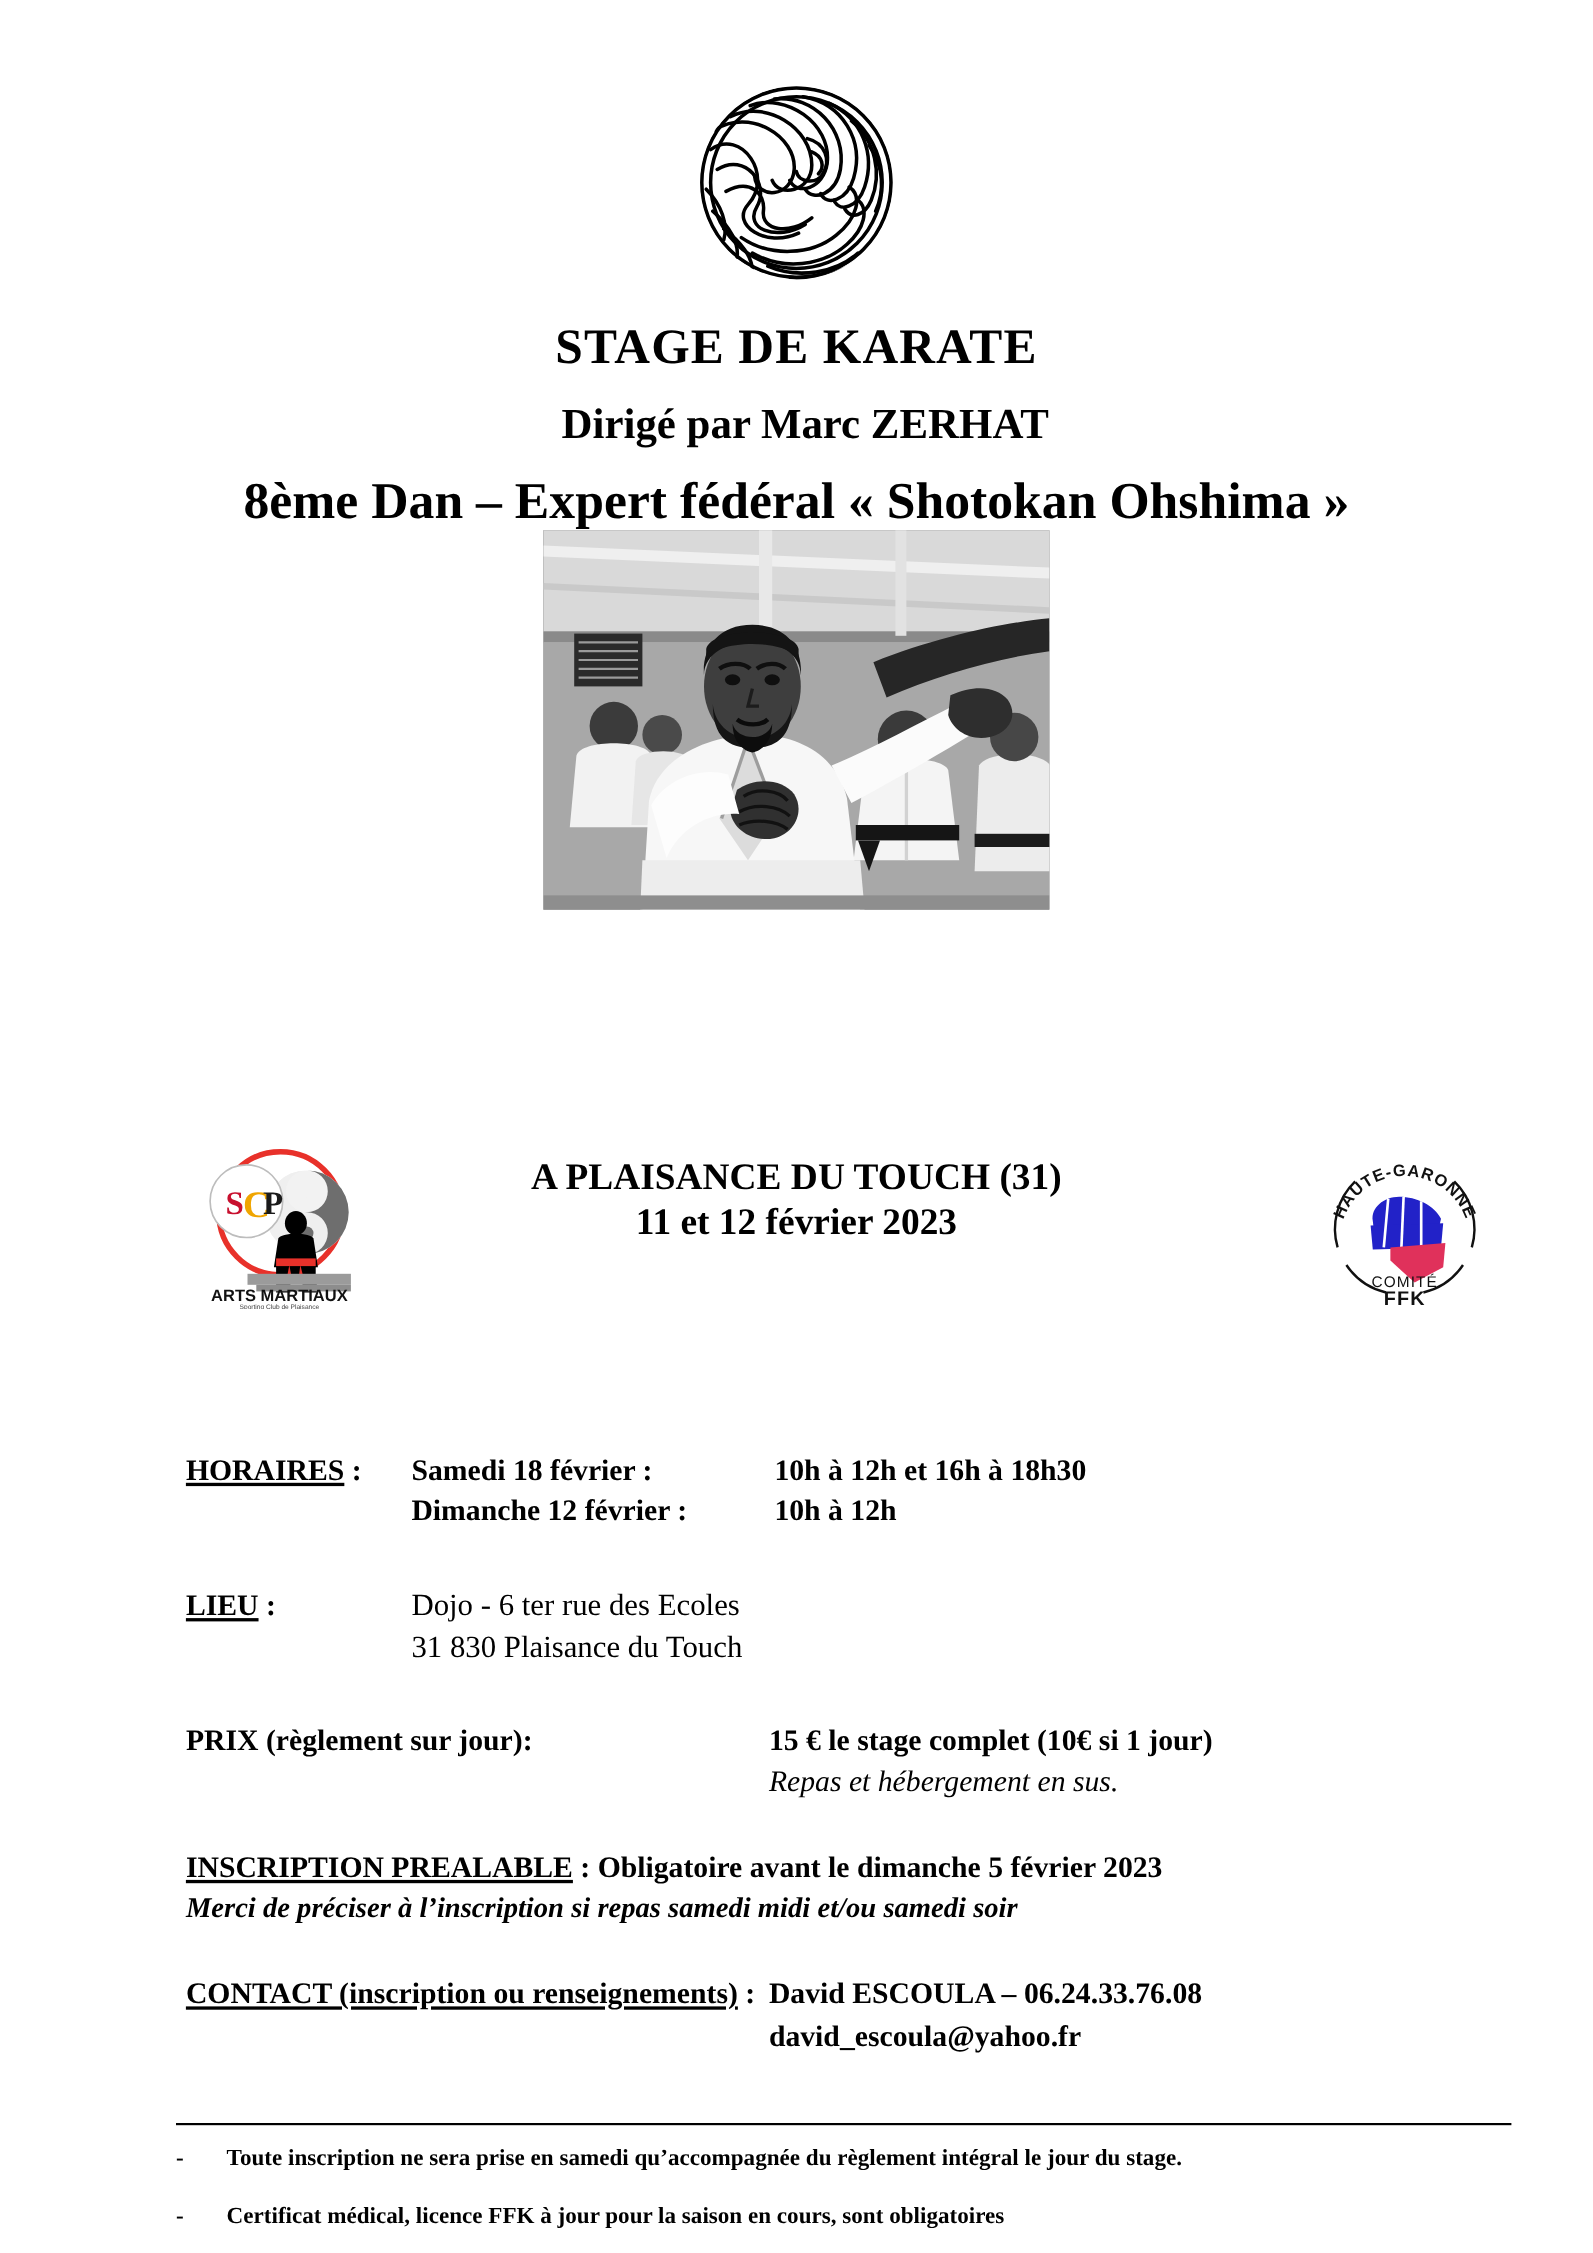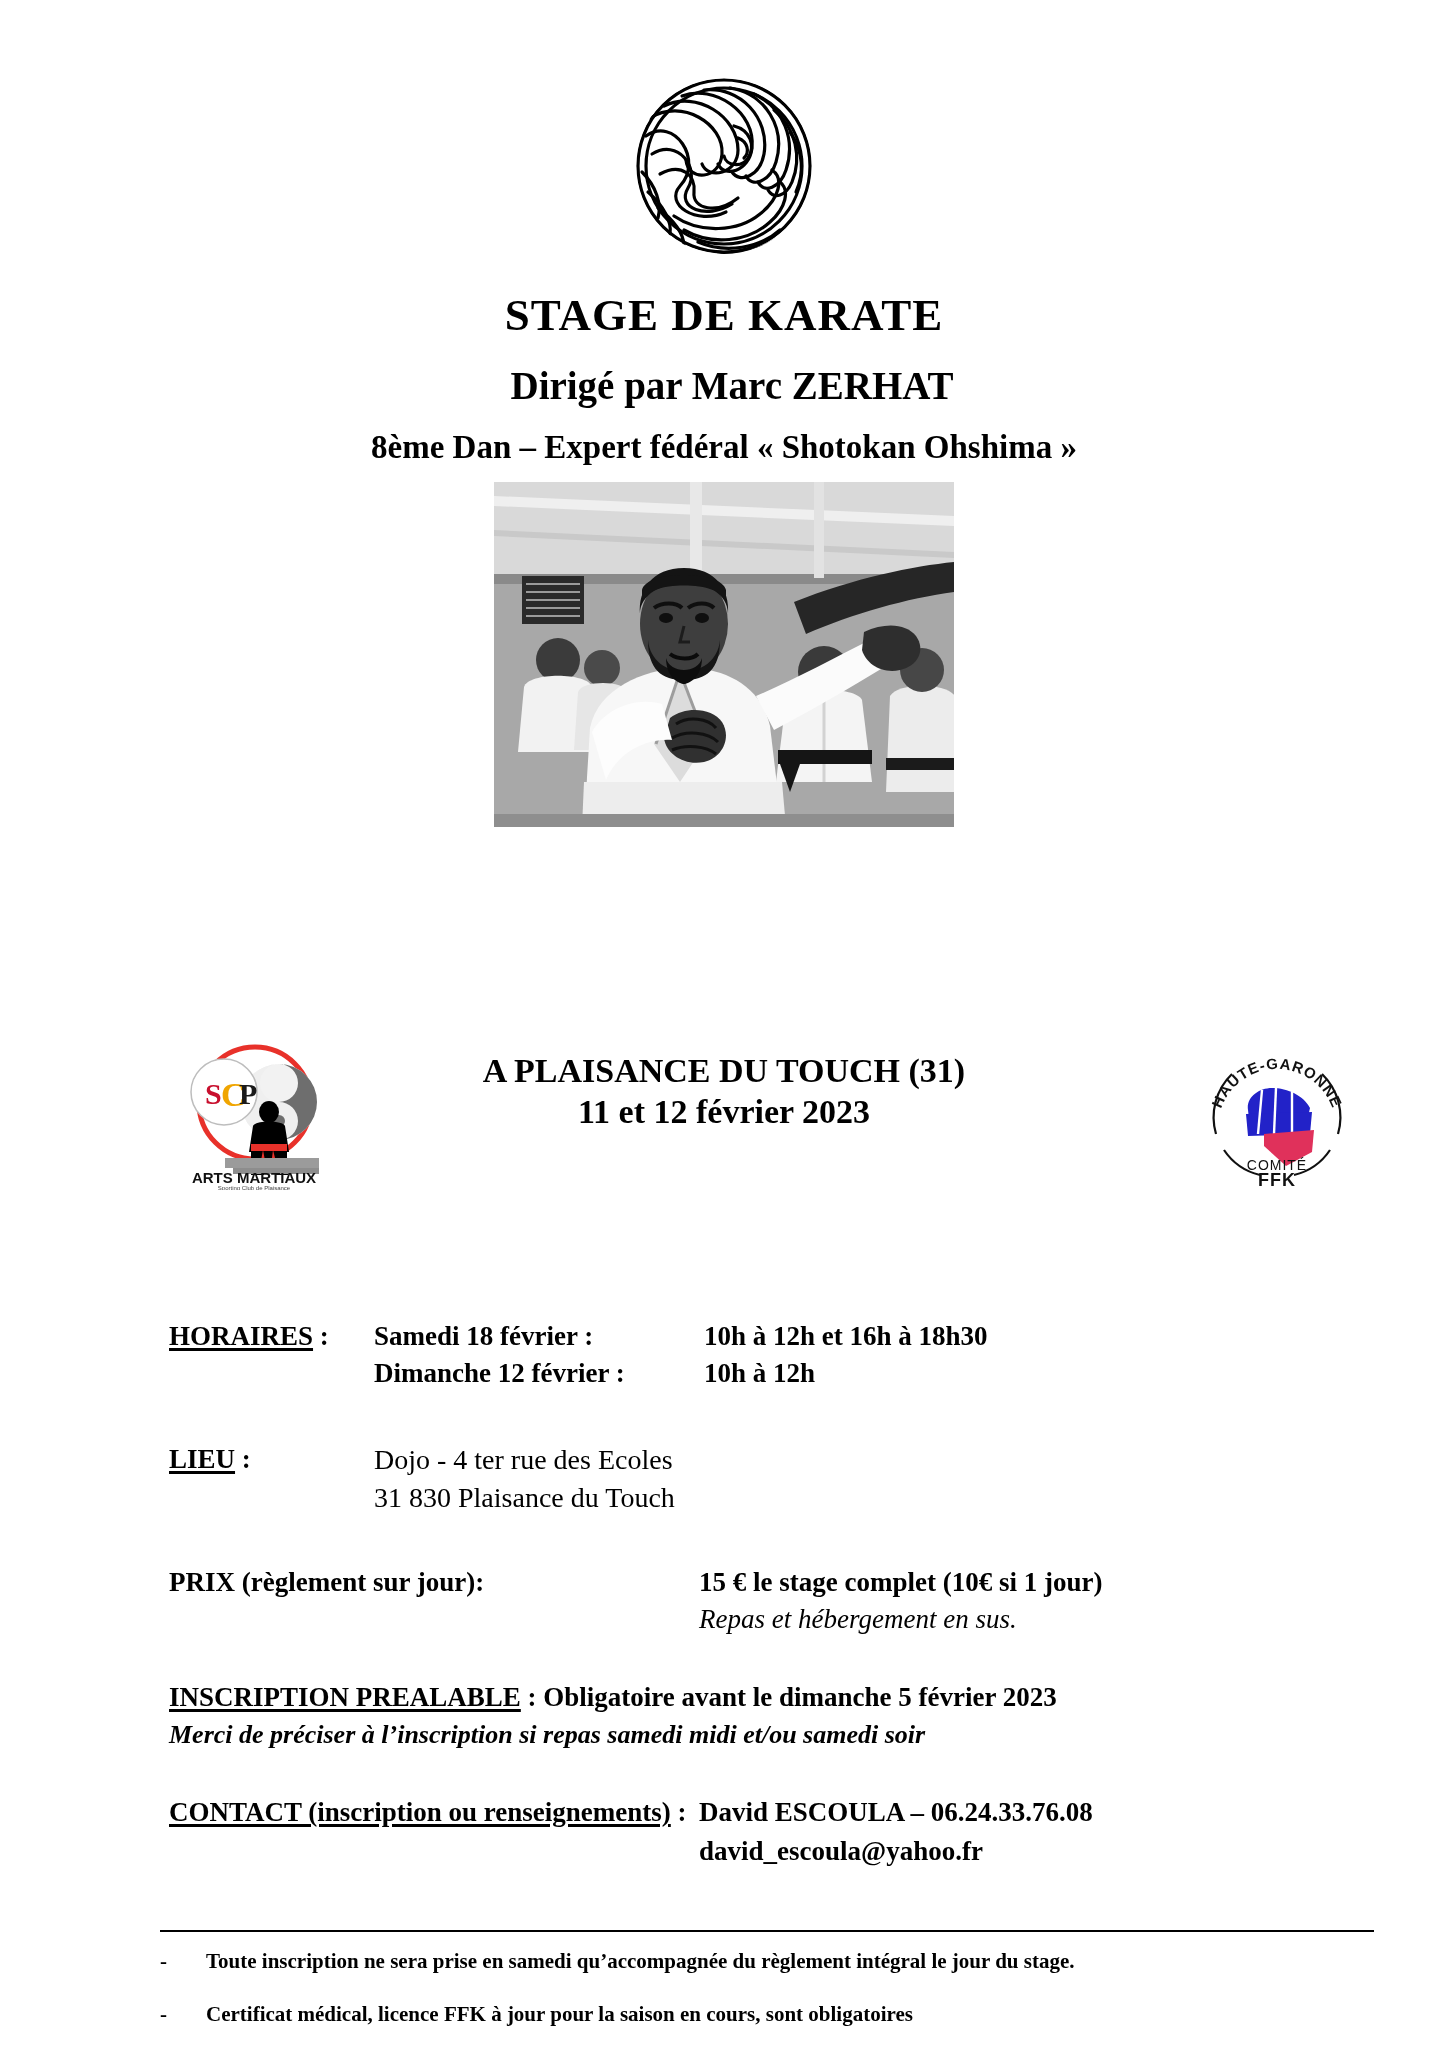--- a/index.html
+++ b/index.html
@@ -46,21 +46,21 @@
     margin: 0 0 22px 0;
   }
   .h-sub1 {
     font-size: 39px;
     font-weight: bold;
     line-height: 1.15;
     margin: 0 0 20px 0;
     padding-left: 16px;
   }
   .h-sub2 {
-    font-size: 33px;
+    font-size: 47px;
     font-weight: bold;
     line-height: 1.15;
     margin: 0;
   }
 
   
   .photo-wrap {
     position: absolute;
     top: 482px;
     left: 50%;
@@ -383,21 +383,21 @@
         <div class="col-mid">Dimanche 12 février :</div>
         <div class="col-val">10h à 12h</div>
       </div>
     </div>
 
     <div class="gap-1"></div>
 
     <div>
       <div class="row">
         <div class="col-label"><span class="u">LIEU</span><span> :</span></div>
-        <div class="col-mid regular">Dojo - 4 ter rue des Ecoles</div>
+        <div class="col-mid regular">Dojo - 6 ter rue des Ecoles</div>
       </div>
       <div class="row">
         <div class="col-label"></div>
         <div class="col-mid regular">31 830 Plaisance du Touch</div>
       </div>
     </div>
 
     <div class="gap-2"></div>
 
     <div>

